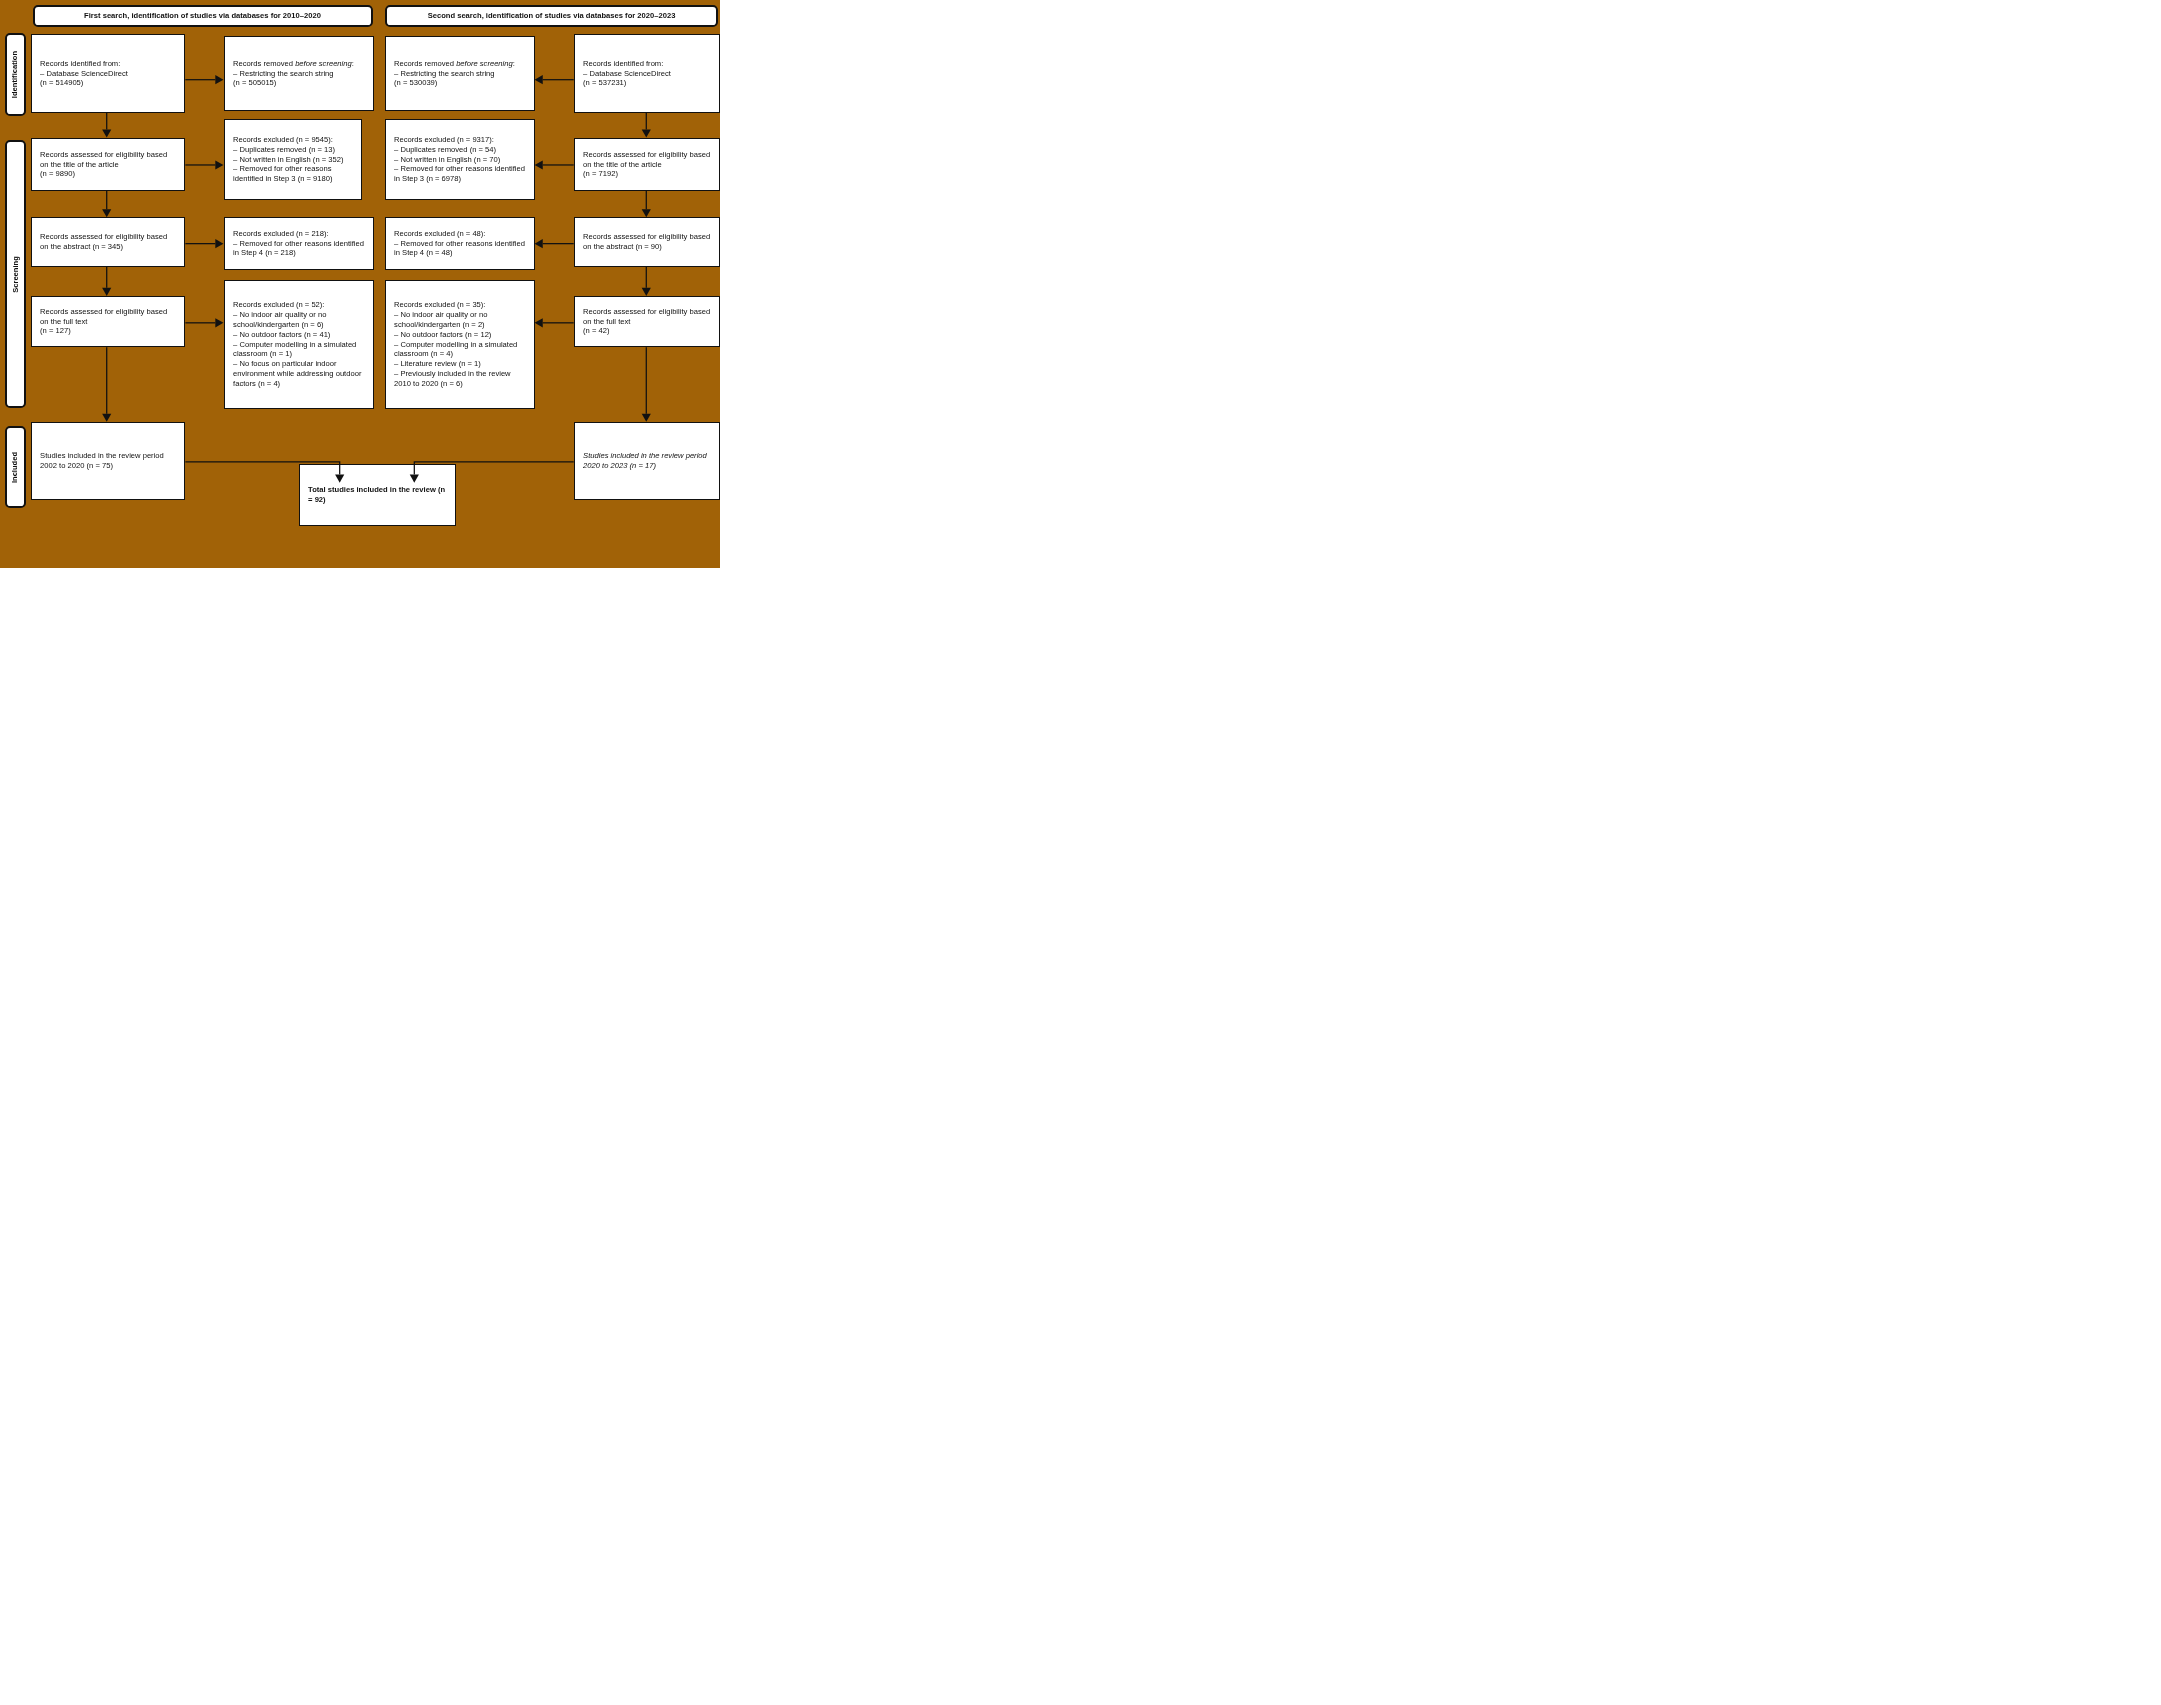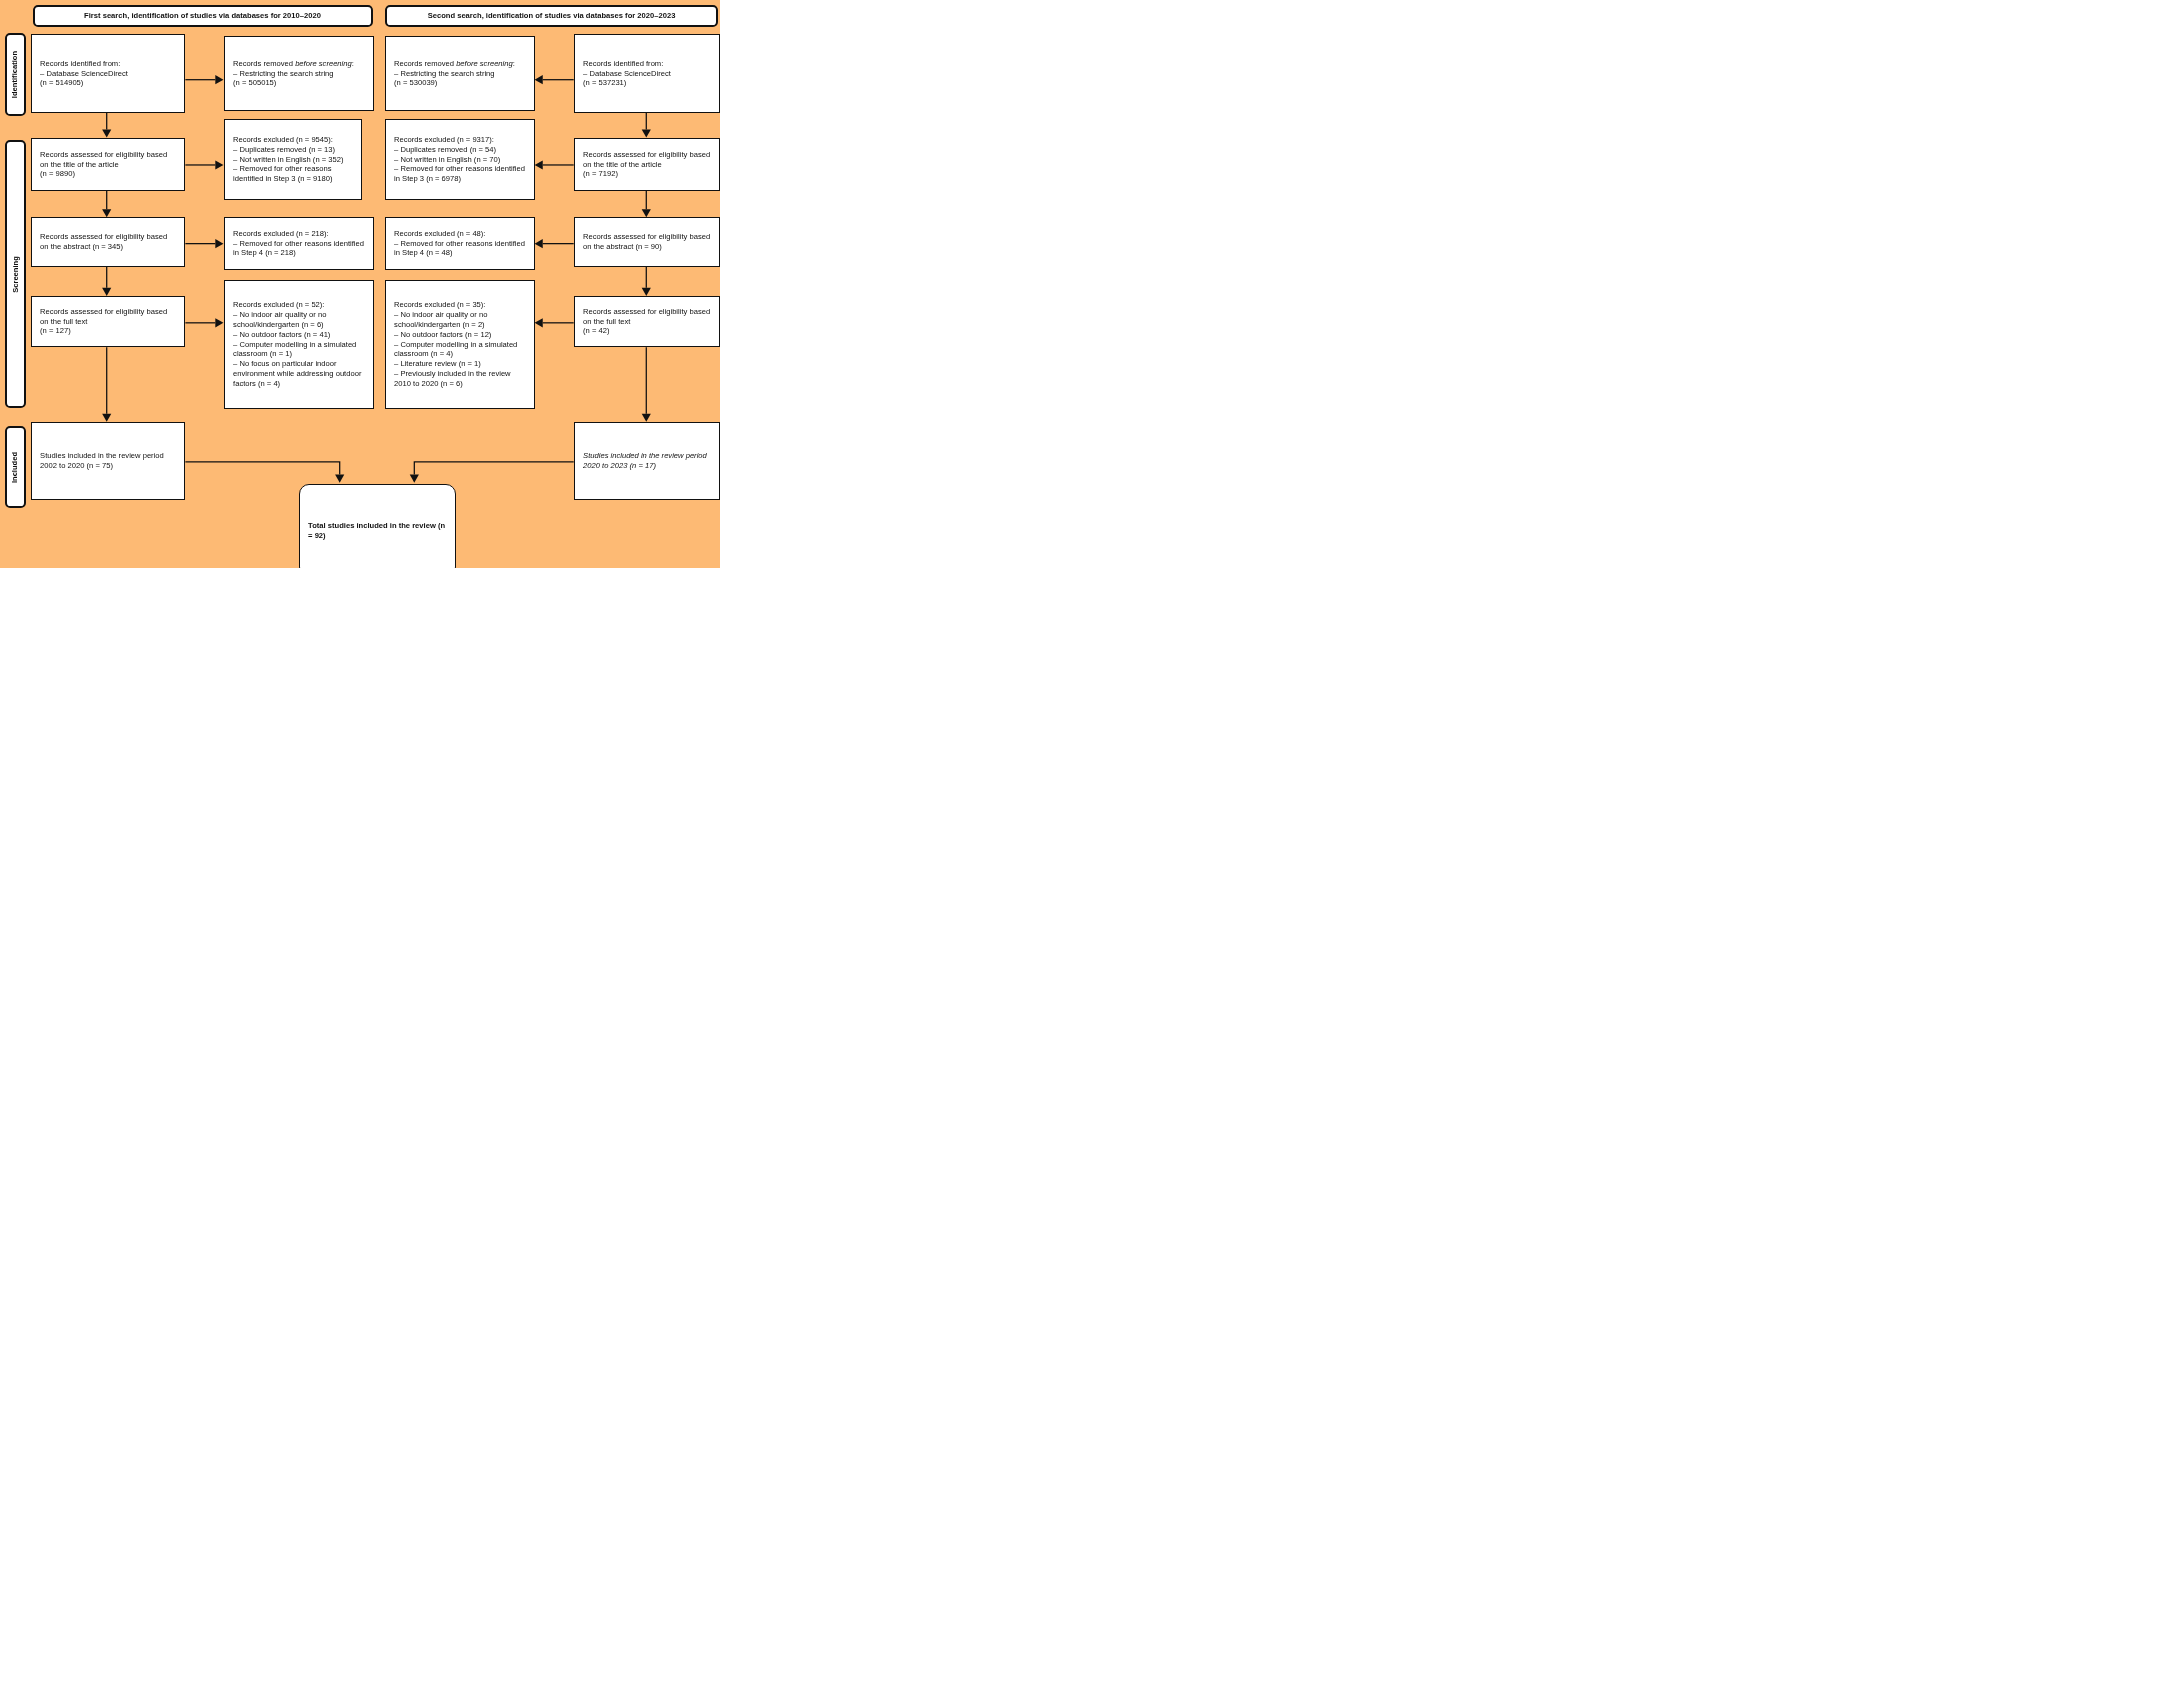--- a/index.html
+++ b/index.html
@@ -1,17 +1,17 @@
 <!DOCTYPE html>
 <html style="font-size:8.1px"><head>
 <meta charset="utf-8">
 <style>
   html,body{margin:0;padding:0;background:#fff;}
   body{font-family:"Liberation Sans","DejaVu Sans",sans-serif;color:#111;}
-  .canvas{position:relative;width:720px;height:568px;background:#fdba74;overflow:hidden;}
+  .canvas{position:relative;width:720px;height:568px;background:#a16207;overflow:hidden;}
   .box{position:absolute;background:#fff;border:1.5px solid #111;box-sizing:border-box;
        display:flex;flex-direction:column;justify-content:center;
        padding:4.1px 7.1px 4.1px 8.1px;font-size:7.6px;line-height:1.3;text-align:left;}
   .rbox{position:absolute;background:#fff;border:2px solid #111;border-radius:5.1px;box-sizing:border-box;
         display:flex;align-items:center;justify-content:center;font-weight:bold;font-size:7.6px;}
   .stage span{transform:rotate(-90deg);white-space:nowrap;font-weight:bold;font-size:7.6px;}
   .ln{margin:0;}
   .bold{font-weight:bold;}
   svg.arrows{position:absolute;left:0;top:0;pointer-events:none;}
   svg.arrows line, svg.arrows polyline{stroke:#111;stroke-width:2.5;fill:none;}
@@ -156,21 +156,21 @@
     <div>
         <div class="ln">Studies included in the review period 2002 to 2020 (n = 75)</div>
       </div>
   </div>
   <div class="box" style="left:574px;top:422px;width:146px;height:78px;font-style:italic;">
     <div>
         <div class="ln">Studies included in the review period 2020 to 2023 (n = 17)</div>
       </div>
   </div>
 
-  <div class="box bold" style="left:299px;top:484px;width:157px;height:93px;border-radius:10px;">
+  <div class="box bold" style="left:299px;top:464px;width:157px;height:62px;">
     <div>
         <div class="ln">Total studies included in the review (n = 92)</div>
       </div>
   </div>
 
   <svg class="arrows" width="720" height="568" viewBox="0 0 1418 1119">
 
     <g>
       <line x1="365" y1="157" x2="424" y2="157"></line>
         <polygon points="440,157 424,148 424,166"></polygon>

